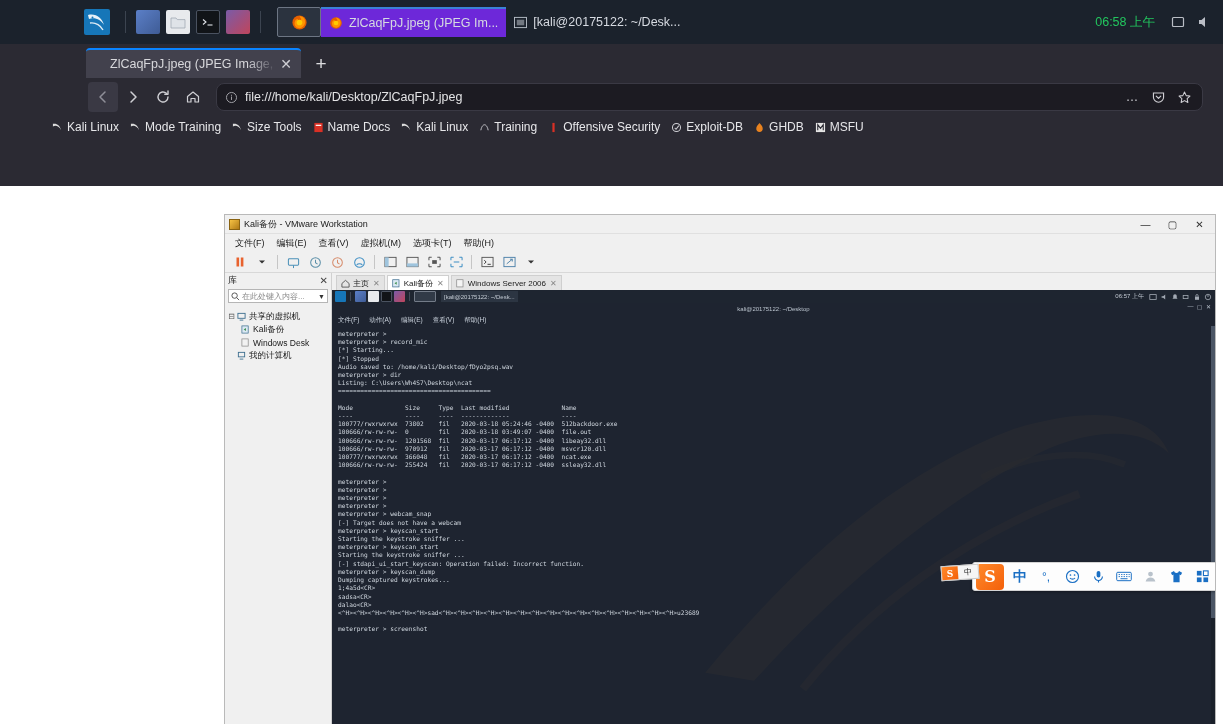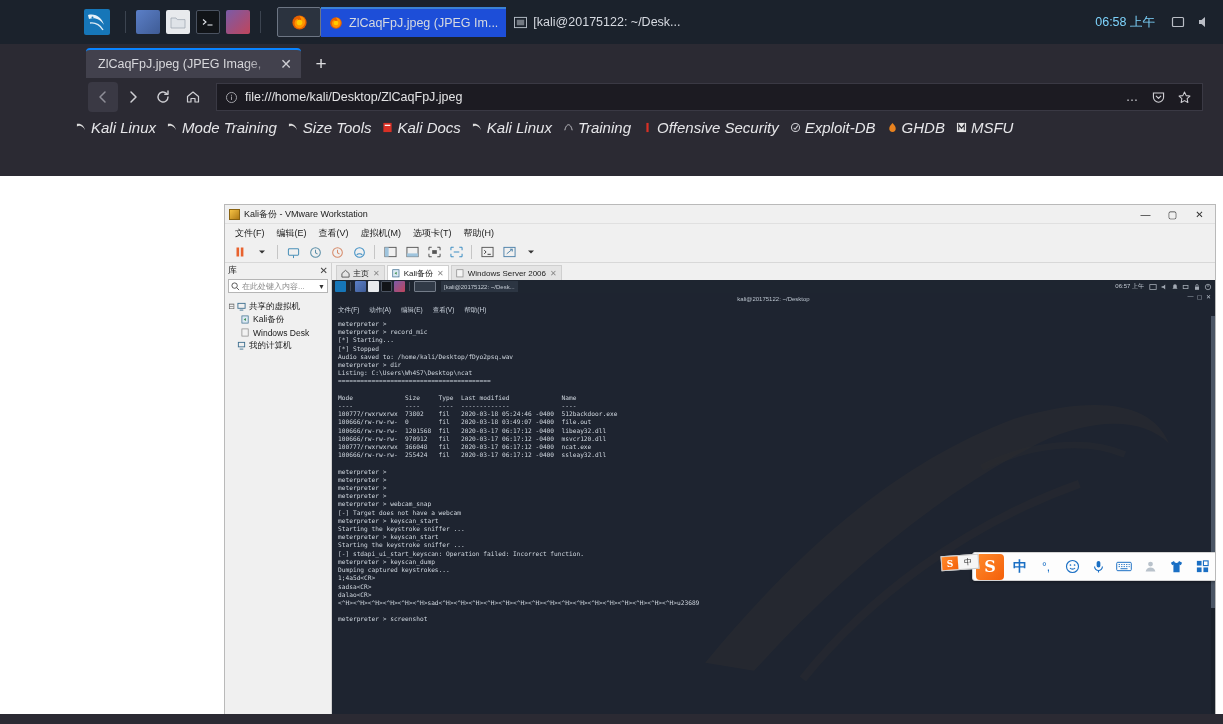--- a/index.html
+++ b/index.html
@@ -37,23 +37,23 @@
     width:44px;height:30px;border:1px solid #6d7684;border-radius:2px;
     background:#2b333f; display:flex;align-items:center;justify-content:center;
     margin-left:9px;
   }
   .ff-glyph { width:17px;height:17px; }
   .tb-win {
     display:flex; align-items:center; height:30px;
     padding:0 8px; color:#d6dae1; font-size:12.5px;
     max-width:215px; overflow:hidden; white-space:nowrap;
   }
-  .tb-win.active { background:#1d4ed8; border-top:2px solid #3b82d6; }
+  .tb-win.active { background:#6d28d9; border-top:2px solid #3b82d6; }
   .tb-win .wi { margin-right:6px; flex:0 0 auto; display:flex; }
-  .tb-right { margin-left:auto; display:flex; align-items:center; padding-right:6px; color:#7dd3fc; }
+  .tb-right { margin-left:auto; display:flex; align-items:center; padding-right:6px; color:#22c55e; }
   .clock { font-size:12.5px; margin-right:10px; white-space:nowrap; }
   .tray-ic { width:16px;height:16px;margin:0 5px; opacity:.85; }
 
   
   #firefox {
     position:absolute; top:44px; left:0; width:1223px; height:680px;
     background:#2b2a33;
   }
   #ff-titlebar {
     height:24px; display:flex; align-items:center; justify-content:center;
@@ -65,54 +65,55 @@
   }
   .ff-tab {
     height:30px; width:215px; background:#42414d; border-top:2px solid #0a84ff;
     border-radius:4px 4px 0 0; display:flex; align-items:center;
     padding:0 6px 0 12px; color:#d8d8dc; font-size:12.5px;
   }
   .ff-tab .lbl {
     flex:1; overflow:hidden; white-space:nowrap;
     -webkit-mask-image:linear-gradient(to right,#000 82%,transparent 100%);
             mask-image:linear-gradient(to right,#000 82%,transparent 100%);
+            margin-left:12px;
   }
   .tab-x { width:18px;height:18px;display:flex;align-items:center;justify-content:center;
            color:#cfcfd4;font-size:14px;line-height:1; }
   .ff-newtab {
     width:28px;height:28px;margin-left:6px;margin-bottom:1px;
     display:flex;align-items:center;justify-content:center;
     color:#dcdcdf;font-size:19px;line-height:1;
   }
   #ff-navbar {
     height:38px; display:flex; align-items:center; padding:0 12px 0 88px;
     background:#2b2a33;
   }
   .nav-btn {
     width:30px;height:30px;border-radius:4px;display:flex;
     align-items:center;justify-content:center;color:#cfcfd4;flex:0 0 auto;
   }
   .nav-btn.back { background:#3a3944; color:#8f8f98; }
   #urlbar {
     flex:1; height:28px; margin:0 8px; background:#1c1b22;
-    border:1px solid #3a3944; border-radius:0;
+    border:1px solid #3a3944; border-radius:8px;
     display:flex; align-items:center; padding:0 8px; color:#e4e4e6; font-size:12.5px;
   }
   #urlbar .info-ic { margin-right:7px; opacity:.75; display:flex; }
   #urlbar .url-txt { flex:1; white-space:nowrap; overflow:hidden; }
   .ub-ic { width:20px;height:20px;margin-left:6px;display:flex;align-items:center;
            justify-content:center;color:#cfcfd4; }
   #ff-bookmarks {
-    height:22px; display:flex; align-items:center; padding-left:76px;
-    background:#2b2a33; color:#e6e6e9; font-size:15px;font-style:italic;
+    height:22px; display:flex; align-items:center; padding-left:52px;
+    background:#2b2a33; color:#e6e6e9; font-size:12px;
   }
   .bm { display:flex; align-items:center; margin-right:11px; white-space:nowrap; }
   .bm .bmic { margin-right:4px; display:flex; align-items:center; }
   #ff-content {
-    position:absolute; top:132px; left:0; width:1223px; height:538px;
+    position:absolute; top:142px; left:0; width:1223px; height:538px;
     background:#ffffff; overflow:hidden;
   }
 
   
   #vmware {
     position:absolute; left:224px; top:28px; width:992px; height:539px;
     background:#f0f0f0; border:1px solid #b9b9b9;
     font-size:9px; color:#1a1a1a;
   }
   #vm-title {
@@ -398,21 +399,21 @@
         </span>
       <span>Size Tools</span>
     </div>
     <div class="bm">
       <span class="bmic">
           <svg width="11" height="11" viewBox="0 0 12 12">
             <rect x="1.5" y="1" width="9" height="10" fill="#d93025"></rect>
             <rect x="3" y="3" width="6" height="1.3" fill="#fff"></rect>
           </svg>
         </span>
-      <span>Kali Docs</span>
+      <span>Name Docs</span>
     </div>
     <div class="bm">
       <span class="bmic">
           <svg width="11" height="11" viewBox="0 0 12 12">
             <path d="M1 2c4-1 8 2 9 7-2-4-6-6-9-4z" fill="#ddd"></path>
           </svg>
         </span>
       <span>Kali Linux</span>
     </div>
     <div class="bm">

